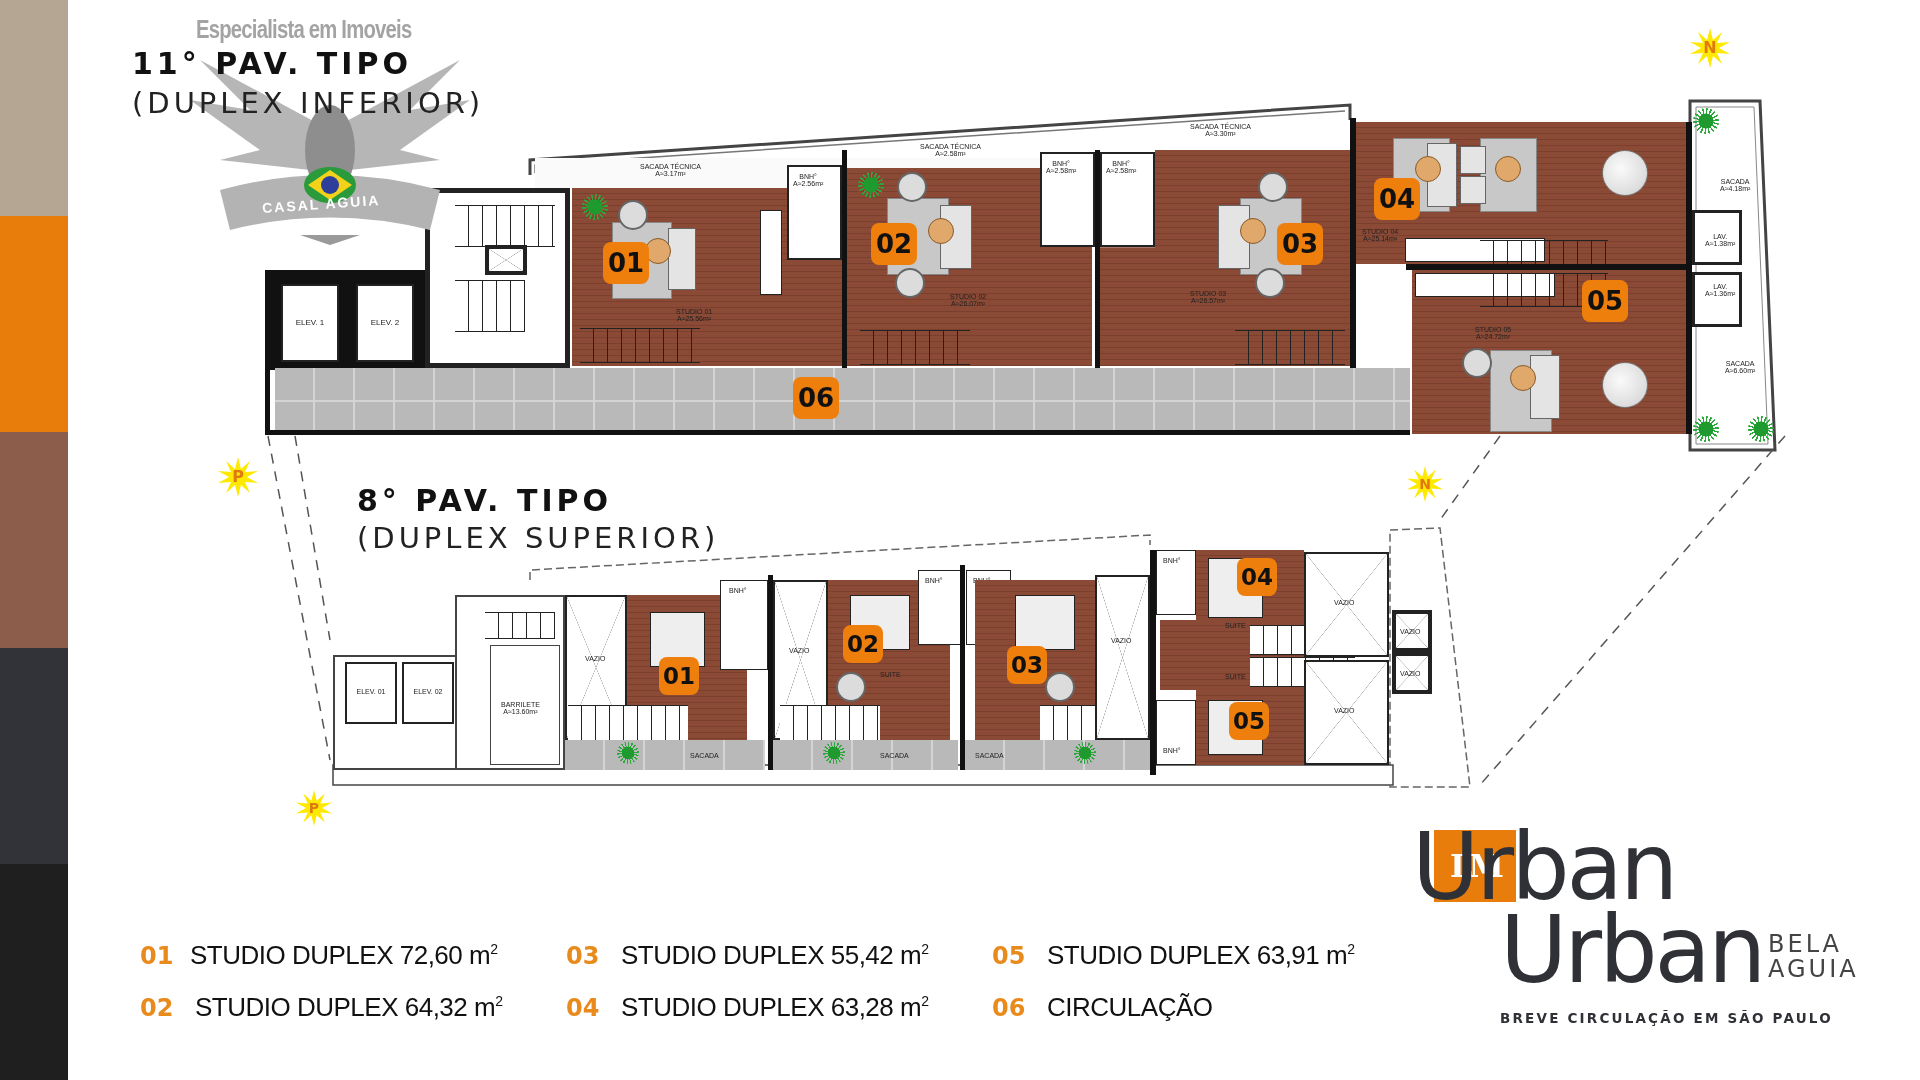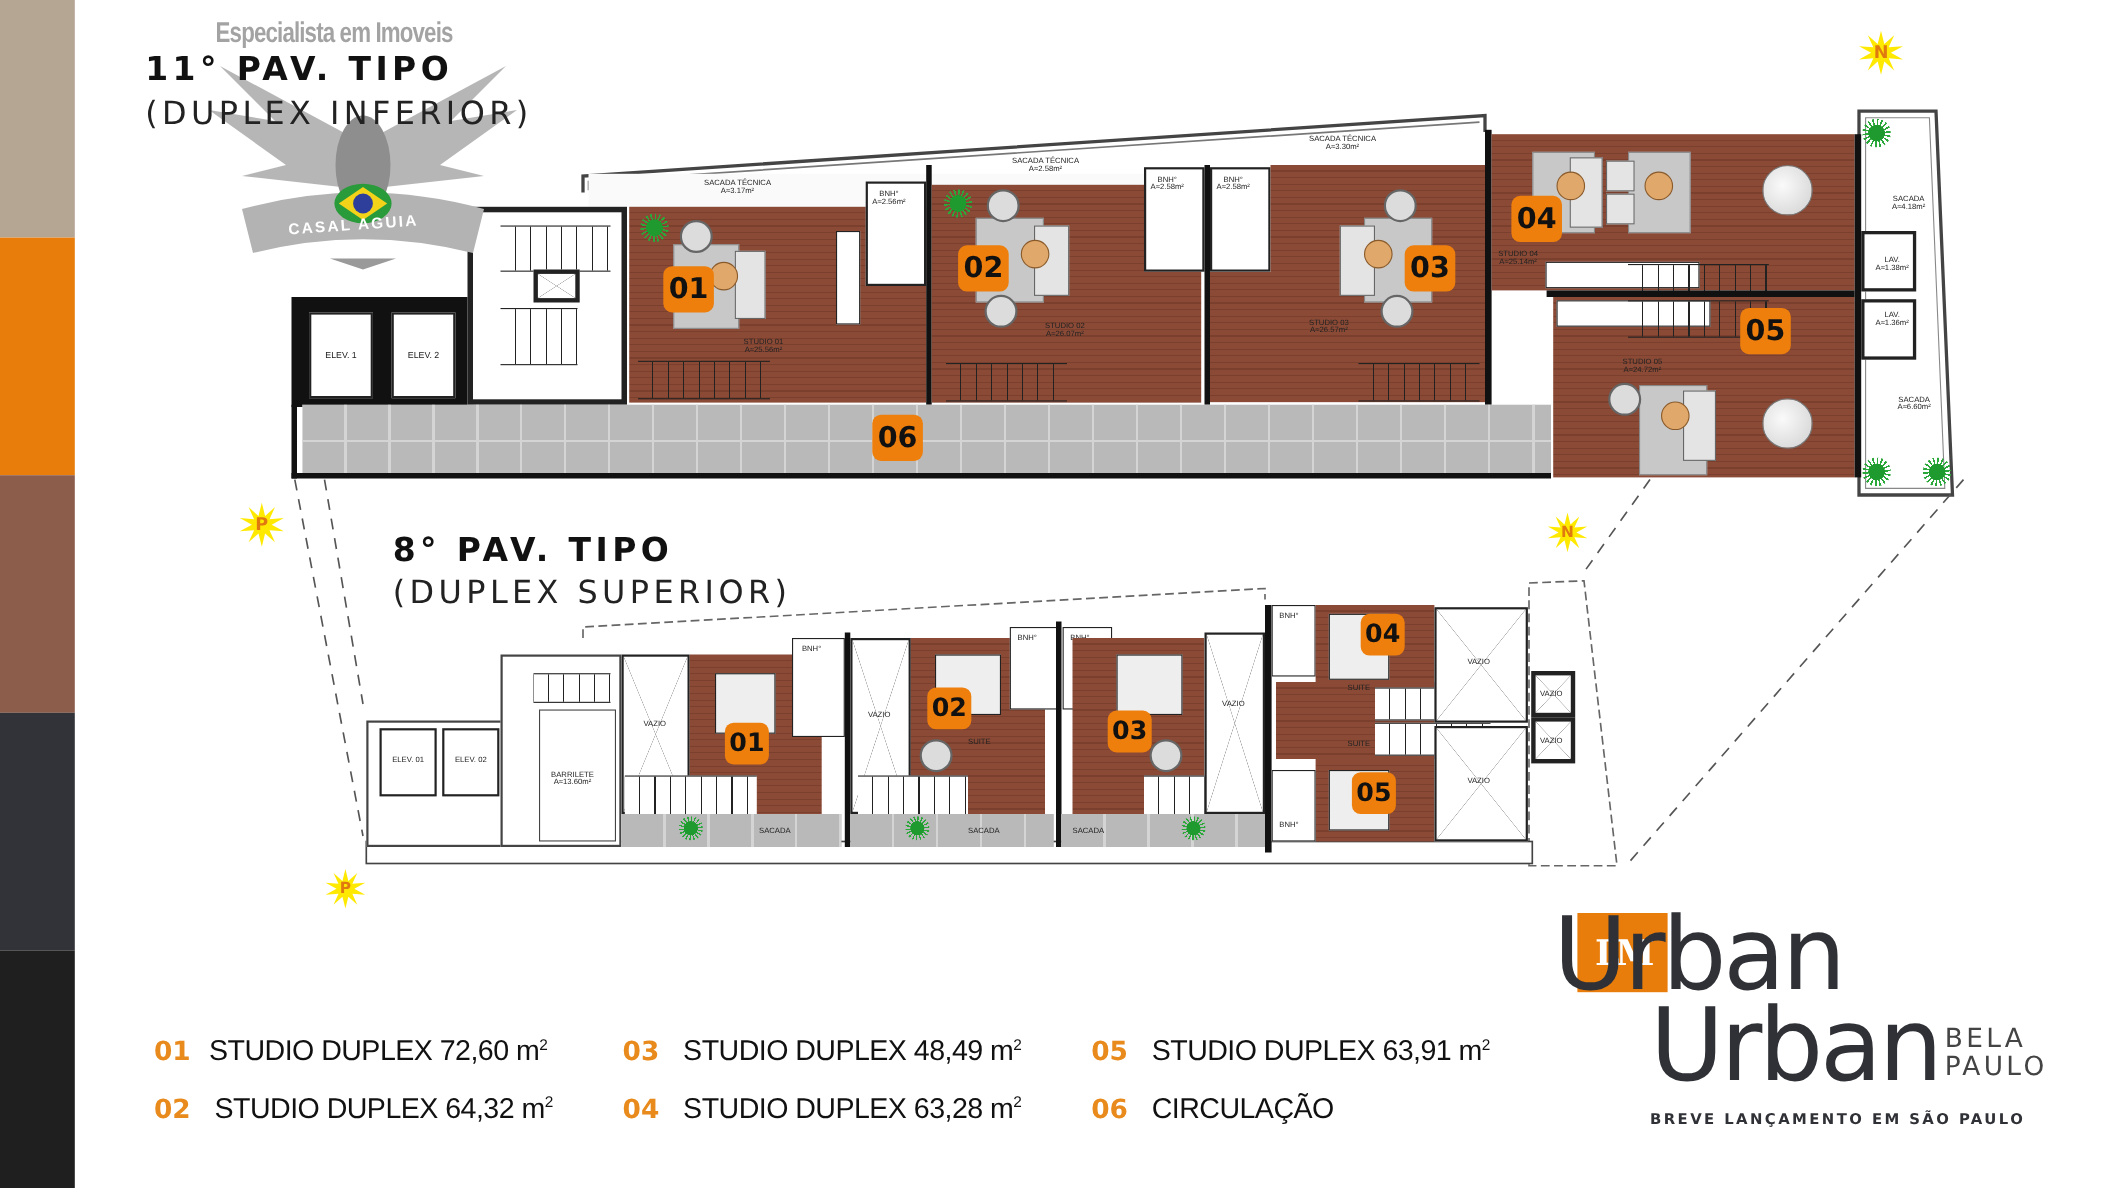--- a/index.html
+++ b/index.html
@@ -384,21 +384,21 @@
   <div class="legend-item" style="left:140px;top:940px;">
     <span class="legend-num">01</span>
     <span class="legend-text"><span>STUDIO DUPLEX 72,60 m</span><sup>2</sup></span>
   </div>
   <div class="legend-item" style="left:140px;top:992px;">
     <span class="legend-num" style="width:55px;">02</span>
     <span class="legend-text"><span>STUDIO DUPLEX 64,32 m</span><sup>2</sup></span>
   </div>
   <div class="legend-item" style="left:566px;top:940px;">
     <span class="legend-num" style="width:55px;">03</span>
-    <span class="legend-text"><span>STUDIO DUPLEX 48,49 m</span><sup>2</sup></span>
+    <span class="legend-text"><span>STUDIO DUPLEX 55,42 m</span><sup>2</sup></span>
   </div>
   <div class="legend-item" style="left:566px;top:992px;">
     <span class="legend-num" style="width:55px;">04</span>
     <span class="legend-text"><span>STUDIO DUPLEX 63,28 m</span><sup>2</sup></span>
   </div>
   <div class="legend-item" style="left:992px;top:940px;">
     <span class="legend-num" style="width:55px;">05</span>
     <span class="legend-text"><span>STUDIO DUPLEX 63,91 m</span><sup>2</sup></span>
   </div>
   <div class="legend-item" style="left:992px;top:992px;">
@@ -406,16 +406,16 @@
     <span class="legend-text"><span>CIRCULAÇÃO</span></span>
   </div>
 </div>
 
 <div>
   <div class="logo-box">LM</div>
   <div class="logo-word" style="left:1412px;top:822px;font-size:92px;">Urban</div>
   <div class="logo-word" style="left:1500px;top:905px;font-size:92px;">Urban</div>
   <div class="logo-sub" style="left:1768px;top:932px;">
     <div>BELA</div>
-    <div>PAULO</div>
-  </div>
-  <div class="logo-tag" style="left:1500px;top:1010px;">BREVE LANÇAMENTO EM SÃO PAULO</div>
+    <div>AGUIA</div>
+  </div>
+  <div class="logo-tag" style="left:1500px;top:1010px;">BREVE CIRCULAÇÃO EM SÃO PAULO</div>
 </div>
 
 </body></html>

